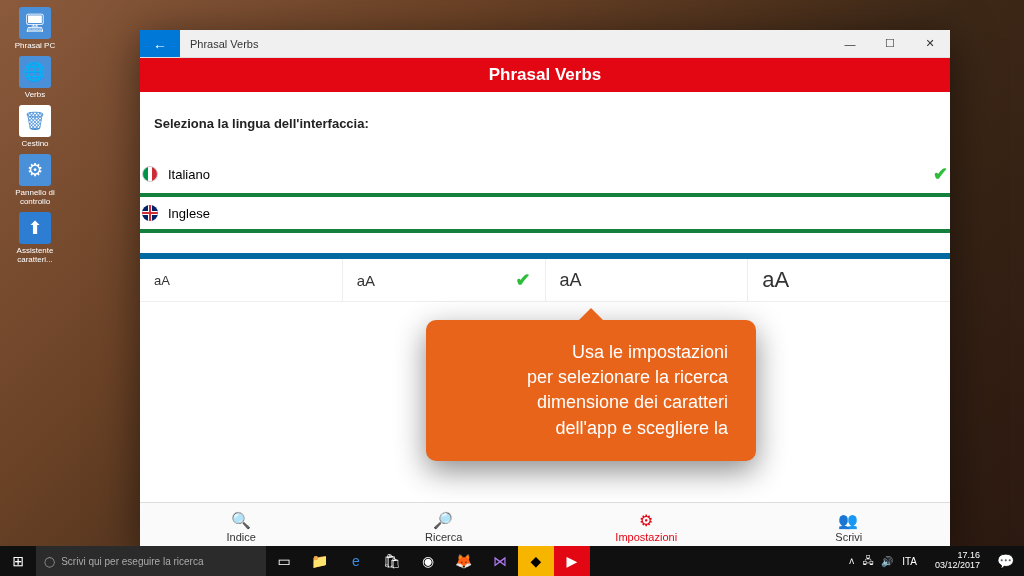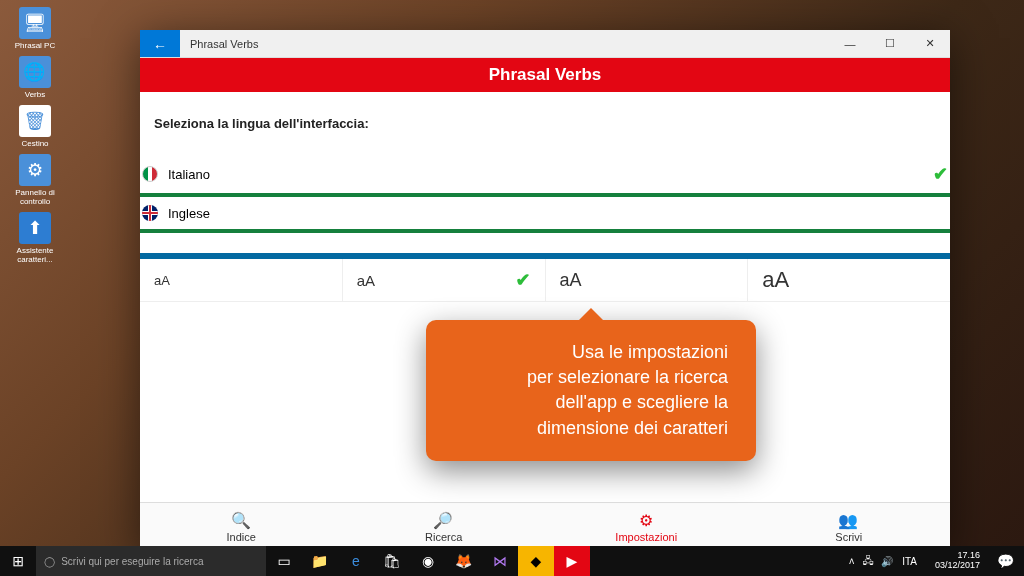--- a/index.html
+++ b/index.html
@@ -136,22 +136,22 @@
         <span class="aa s3">aA</span>
       </div>
       <div class="size-cell">
         <span class="aa s4">aA</span>
       </div>
     </div>
 
     <div class="callout">
       <div>Usa le impostazioni</div>
       <div>per selezionare la ricerca</div>
+      <div>dimensione dei caratteri</div>
       <div>dell'app e scegliere la</div>
-      <div>dimensione dei caratteri</div>
     </div>
   </div>
 
   <div class="bottom-nav">
     <div class="nav-item">
       <span class="nav-icon">🔍</span>
       <span>Indice</span>
     </div>
     <div class="nav-item">
       <span class="nav-icon">🔎</span>

